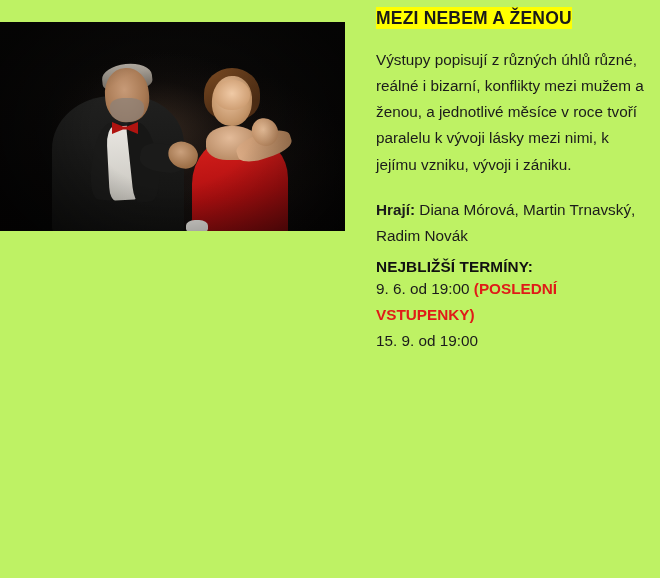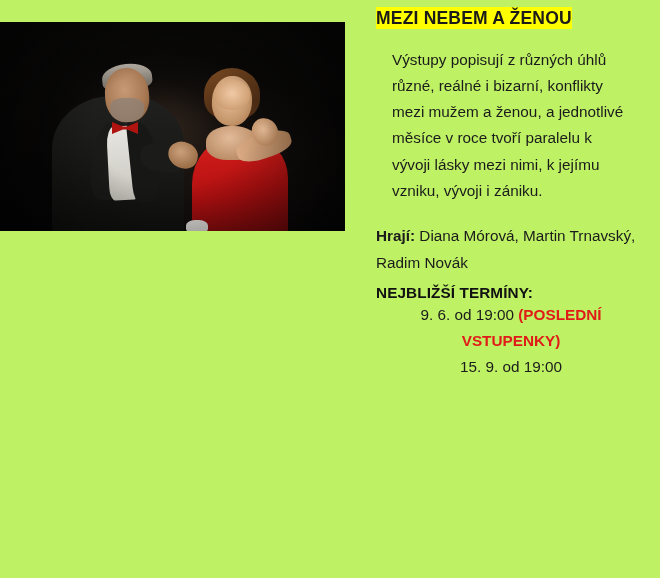--- a/index.html
+++ b/index.html
@@ -244,21 +244,21 @@
     background: #ffff00;
     letter-spacing: .2px;
     line-height: 1.4;
     padding: 1px 0 1px 0;
   }
   .title-row {
     margin-top: 6px;
     margin-bottom: 16px;
   }
   p {
-    margin: 16px;
+    margin: 0;
     font-size: 15.3px;
     line-height: 1.72;
     color: #1b1b1b;
   }
   .para + .para {
     margin-top: 0;
   }
   .cast {
     margin-top: 19px;
     font-size: 15.3px;
@@ -272,21 +272,20 @@
     margin-top: 8px;
     font-size: 15.3px;
     font-weight: bold;
     color: #111111;
     letter-spacing: .1px;
   }
   .date-line {
     font-size: 15.3px;
     line-height: 1.72;
     color: #1b1b1b;
-    text-align: center;
   }
   .hl-red {
     color: #e01b18;
     font-weight: bold;
   }
 </style>
 </head>
 <body>
 
 <div class="page">

